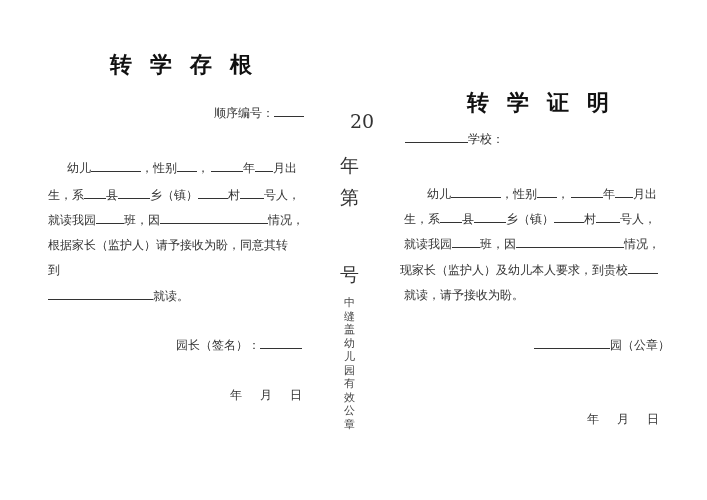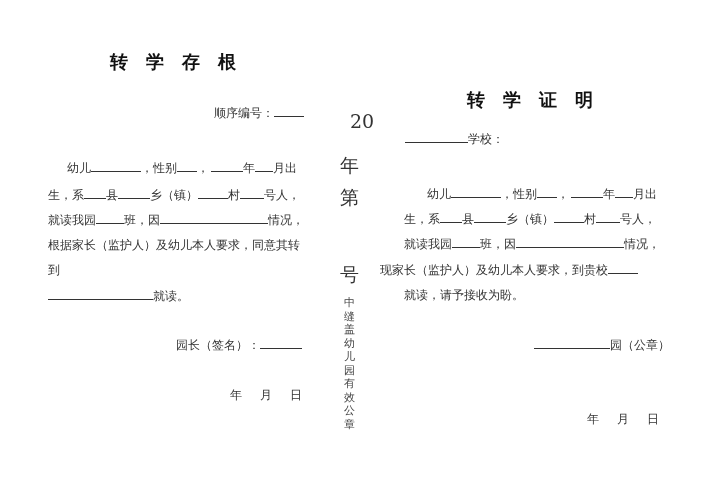--- a/index.html
+++ b/index.html
@@ -3,21 +3,21 @@
   <meta charset="utf-8">
   <style>
     html, body { margin: 0; padding: 0; }
     body {
       width: 707px; height: 500px; background: #ffffff; position: relative; overflow: hidden;
       font-family: "DejaVu Serif", "Liberation Serif", serif; color: #333;
     }
     .abs { position: absolute; white-space: nowrap; }
     .title {
       font-family: Liberation Serif, serif;
-      font-weight: bold; font-size: 18px; color: #111; letter-spacing: 18px;
+      font-weight: bold; font-size: 22px; color: #111; letter-spacing: 18px;
     }
     .t { font-size: 12px; color: #333; }
     .u { display: inline-block; border-bottom: 1px solid #333; height: 11px; vertical-align: baseline; }
     .vcol { font-size: 19px; color: #333; }
     .vstamp { font-size: 11px; color: #444; line-height: 13.5px; width: 12px; white-space: normal; word-break: break-all; }
   </style>
 </head>
 <body>
 
 <div class="abs title" style="left:110px; top:50px;">转学存根</div>
@@ -31,21 +31,21 @@
 </div>
 
 <div class="abs t" style="left:48px; top:187px;">
   <span>生，系</span><span class="u" style="width:22px;"></span><span>县</span><span class="u" style="width:32px;"></span><span>乡（镇）</span><span class="u" style="width:30px;"></span><span>村</span><span class="u" style="width:24px;"></span><span>号人，</span>
 </div>
 
 <div class="abs t" style="left:48px; top:212px;">
   <span>就读我园</span><span class="u" style="width:28px;"></span><span>班，因</span><span class="u" style="width:108px;"></span><span>情况，</span>
 </div>
 
-<div class="abs t" style="left:48px; top:237px;">根据家长（监护人）及幼儿本人要求，同意其转</div>
+<div class="abs t" style="left:48px; top:237px;">根据家长（监护人）请予接收为盼，同意其转</div>
 <div class="abs t" style="left:48px; top:262px;">到</div>
 
 <div class="abs t" style="left:48px; top:288px;">
   <span class="u" style="width:105px;"></span><span>就读。</span>
 </div>
 
 <div class="abs t" style="left:176px; top:337px;">
   <span>园长（签名）：</span><span class="u" style="width:42px;"></span>
 </div>
 
@@ -70,21 +70,21 @@
 </div>
 
 <div class="abs t" style="left:404px; top:211px;">
   <span>生，系</span><span class="u" style="width:22px;"></span><span>县</span><span class="u" style="width:32px;"></span><span>乡（镇）</span><span class="u" style="width:30px;"></span><span>村</span><span class="u" style="width:24px;"></span><span>号人，</span>
 </div>
 
 <div class="abs t" style="left:404px; top:236px;">
   <span>就读我园</span><span class="u" style="width:28px;"></span><span>班，因</span><span class="u" style="width:108px;"></span><span>情况，</span>
 </div>
 
-<div class="abs t" style="left:380px; top:262px;text-align:right;">
+<div class="abs t" style="left:400px; top:262px;text-align:right;">
   <span>现家长（监护人）及幼儿本人要求，到贵校</span><span class="u" style="width:30px;"></span>
 </div>
 
 <div class="abs t" style="left:404px; top:287px;">就读，请予接收为盼。</div>
 
 <div class="abs t" style="left:534px; top:337px;">
   <span class="u" style="width:76px;"></span><span>园（公章）</span>
 </div>
 
 <div class="abs t" style="left:587px; top:411px;">

